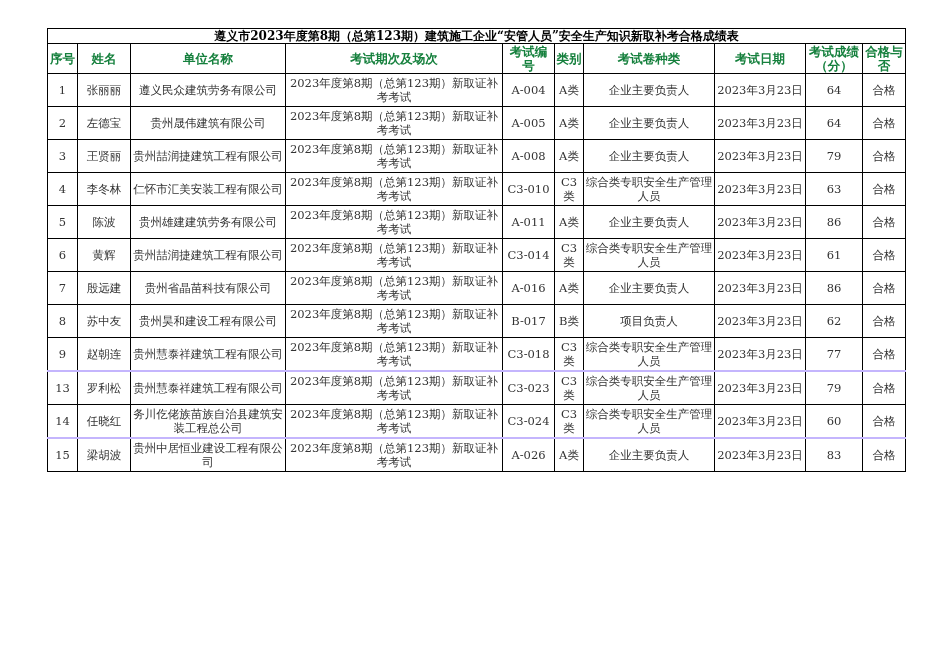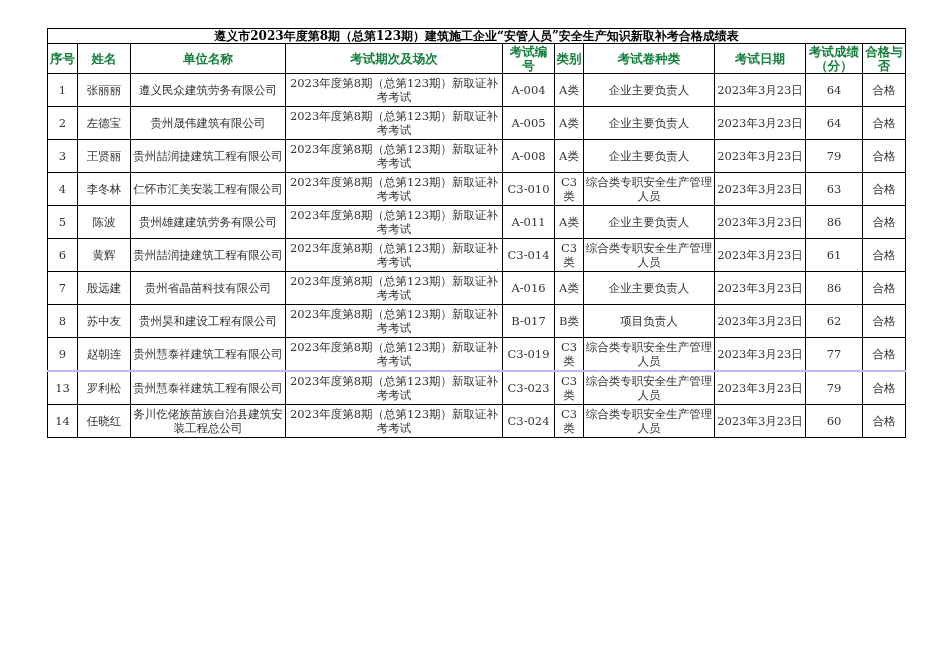--- a/index.html
+++ b/index.html
@@ -145,21 +145,21 @@
     <td>项目负责人</td>
     <td>2023年3月23日</td>
     <td class="score">62</td>
     <td class="pass">合格</td>
   </tr>
       <tr>
     <td>9</td>
     <td>赵朝连</td>
     <td>贵州慧泰祥建筑工程有限公司</td>
     <td class="period">2023年度第8期（总第123期）新取证补考考试</td>
-    <td>C3-019</td>
+    <td>C3-018</td>
     <td>C3类</td>
     <td>综合类专职安全生产管理人员</td>
     <td>2023年3月23日</td>
     <td class="score">77</td>
     <td class="pass">合格</td>
   </tr>
       <tr class="thick-top">
     <td>13</td>
     <td>罗利松</td>
     <td>贵州慧泰祥建筑工程有限公司</td>
@@ -176,14 +176,26 @@
     <td>任晓红</td>
     <td>务川仡佬族苗族自治县建筑安装工程总公司</td>
     <td class="period">2023年度第8期（总第123期）新取证补考考试</td>
     <td>C3-024</td>
     <td>C3类</td>
     <td>综合类专职安全生产管理人员</td>
     <td>2023年3月23日</td>
     <td class="score">60</td>
     <td class="pass">合格</td>
   </tr>
+      <tr class="thick-top">
+    <td>15</td>
+    <td>梁胡波</td>
+    <td>贵州中居恒业建设工程有限公司</td>
+    <td class="period">2023年度第8期（总第123期）新取证补考考试</td>
+    <td>A-026</td>
+    <td>A类</td>
+    <td>企业主要负责人</td>
+    <td>2023年3月23日</td>
+    <td class="score">83</td>
+    <td class="pass">合格</td>
+  </tr>
     </tbody>
 </table>
 
 </body></html>

